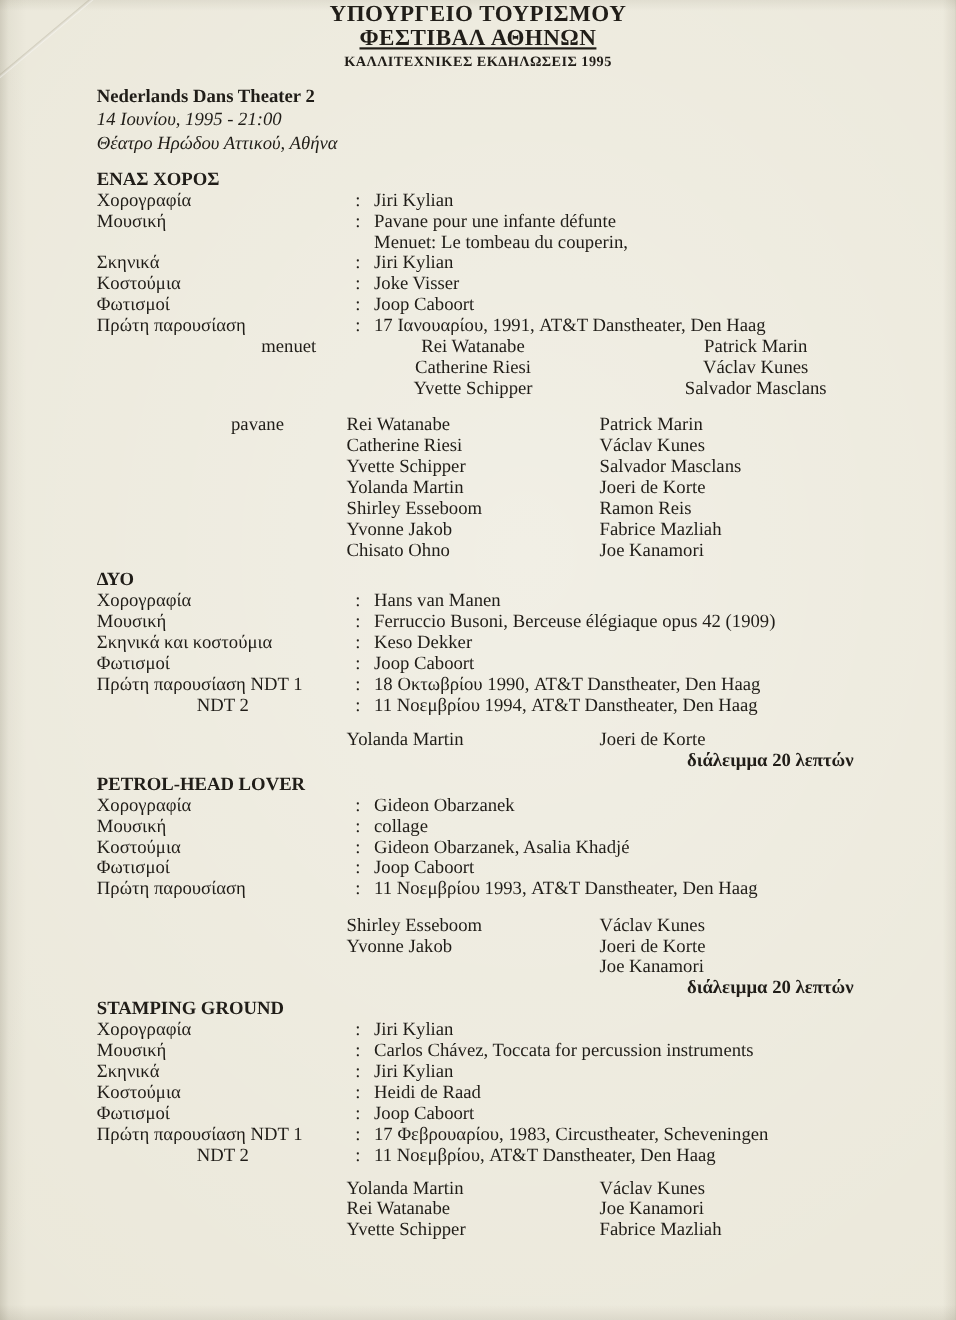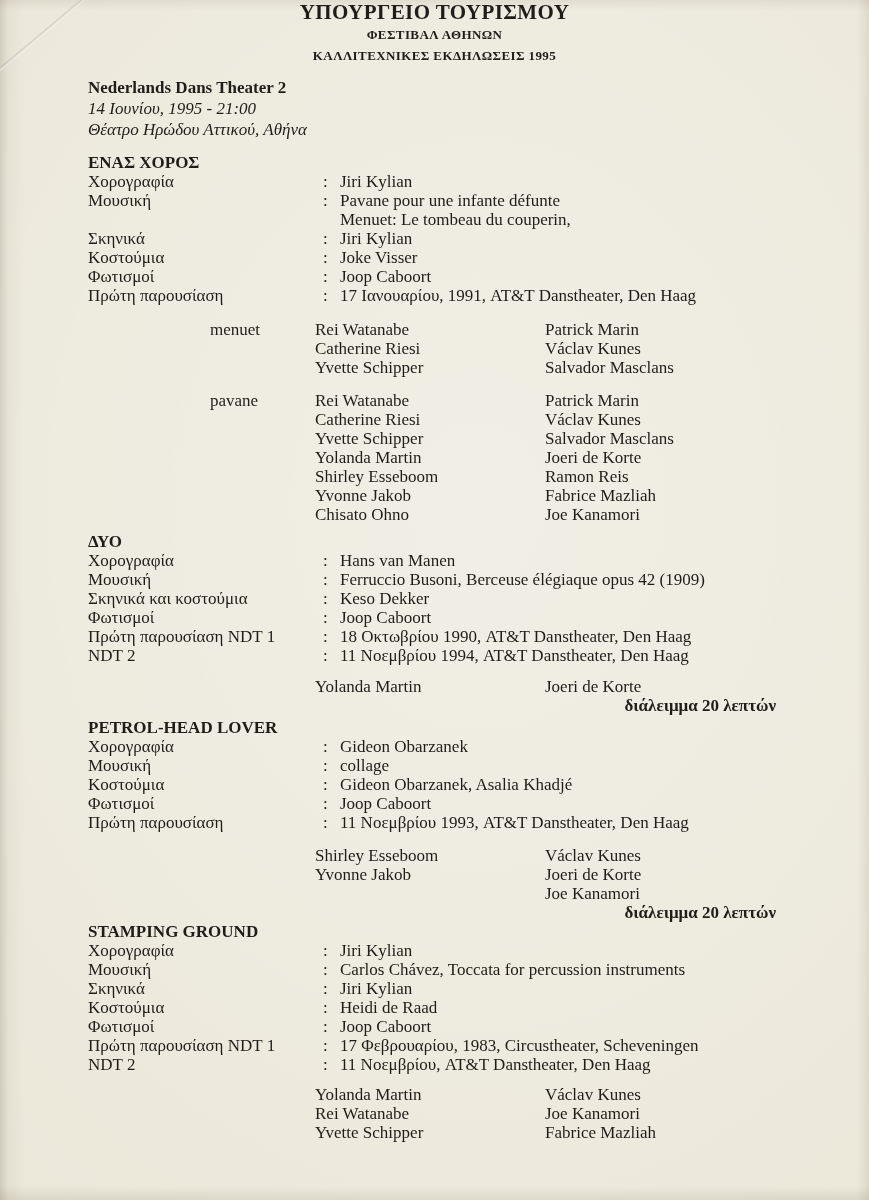--- a/index.html
+++ b/index.html
@@ -20,38 +20,38 @@
       linear-gradient(0deg, rgba(92,85,62,0.12) 0px, rgba(0,0,0,0) 14px),
       #ebe8da;
   }
   .crease{
     position:absolute;top:30px;left:-20px;width:130px;height:3px;
     background:linear-gradient(180deg, rgba(140,132,105,0.30), rgba(255,255,255,0.55));
     transform:rotate(-40deg);
   }
   .header{text-align:center;font-weight:bold;letter-spacing:0.4px;}
   .h1{font-size:21px;line-height:24px;}
-  .h2{font-size:13px;line-height:21px;}
+  .h2{font-size:21px;line-height:21px;text-decoration:underline;}
   .h3{font-size:13px;line-height:21px;}
   .content{padding:0 40px 0 88px;}
   .event{margin-top:11px;line-height:21px;}
   .company{font-weight:bold;}
   .it{font-style:italic;}
   .section-title{font-weight:bold;}
   .mt13{margin-top:13px;} .mt8{margin-top:8px;} .mt3{margin-top:3px;} .mt0{margin-top:0;}
   .row{display:flex;}
   .lab{flex:0 0 235px;}
-  .lab.right{text-align:left;padding-right:6px;box-sizing:border-box;}
+  .lab.right{text-align:center;padding-right:6px;box-sizing:border-box;}
   .colon{flex:0 0 17px;}
   .val{flex:1;}
   .cast{display:flex;}
   .cast-label{flex:0 0 105px;margin-left:122px;}
   .cast-col{flex:0 0 230px;}
   .cast-col.rightcol{flex:1;}
-  .cast.m15{margin-top:15px;} .cast.m17{margin-top:14px;} .cast.m12{margin-top:12px;} .cast.m14{margin-top:14px;} .cast.m11{margin-top:11px;}
+  .cast.m15{text-align:center;} .cast.m17{margin-top:14px;} .cast.m12{margin-top:12px;} .cast.m14{margin-top:14px;} .cast.m11{margin-top:11px;}
   .intermission{font-weight:bold;width:688px;text-align:right;}
 </style>
 </head>
 <body>
 
 <div class="paper">
   <div class="crease"></div>
 
   <div class="header">
     <div class="h1">ΥΠΟΥΡΓΕΙΟ ΤΟΥΡΙΣΜΟΥ</div>

